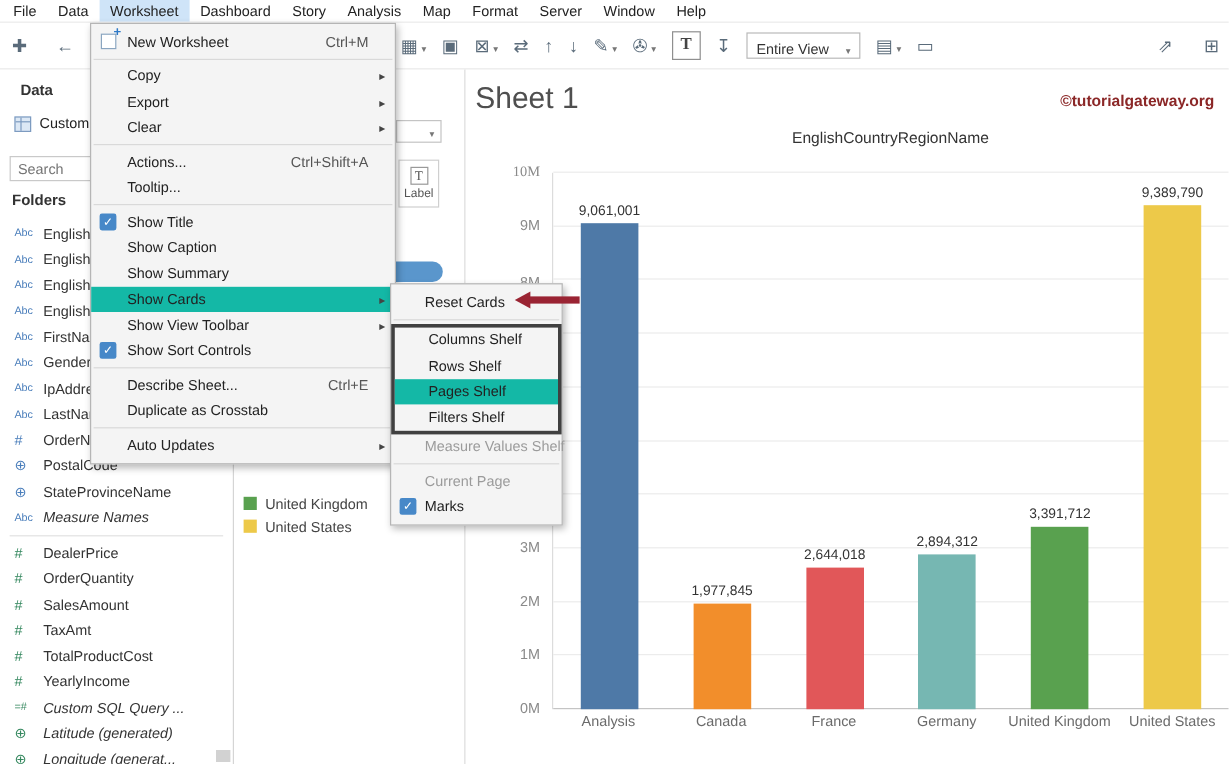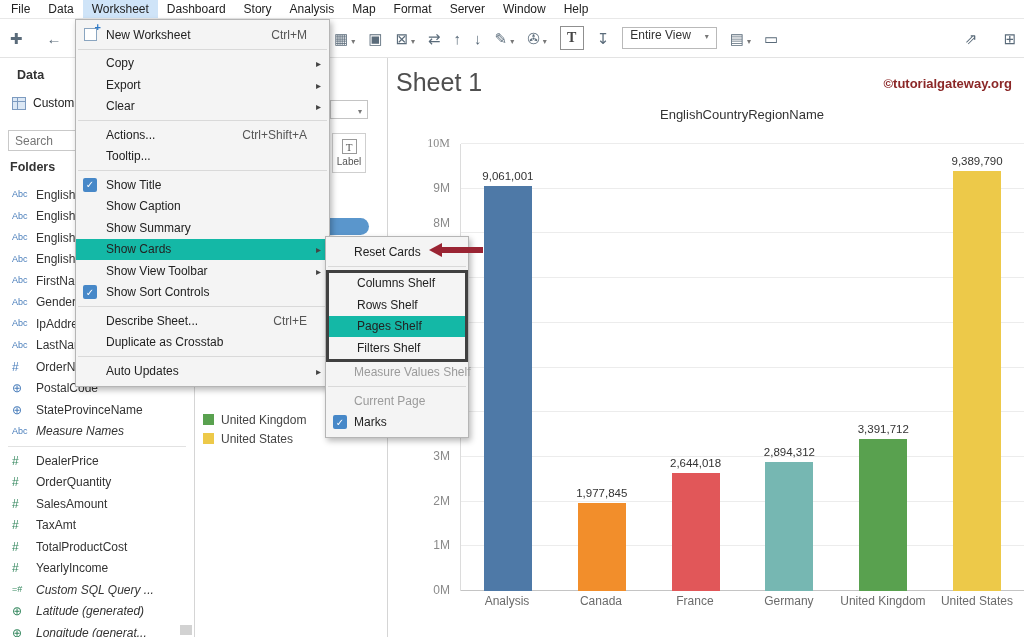--- a/index.html
+++ b/index.html
@@ -15,21 +15,21 @@
   .toolbar{height:39px;background:#fff;border-bottom:1px solid #e3e3e3;position:relative}
   .tb-group{position:absolute;top:0;height:38px;display:flex;align-items:center;gap:13px}
   #tbg1{left:10px;gap:24px}
   #tbg2{left:334px}
   #tbg3{right:8px;gap:26px}
   .tb-icon{display:flex;align-items:center;color:#5a6b7a;font-size:15px;cursor:default}
   .tb-icon .glyph{line-height:1}
   .tb-icon .caret{margin-left:3px}
   .caret::before{content:"▾";font-size:8px;color:#777}
   .tb-icon.boxed{border:1px solid #8f8f8f;width:24px;height:24px;justify-content:center;font-family:"Liberation Serif",serif;font-weight:bold;font-size:14px;color:#444;background:#fff}
-  .fit-box{display:flex;align-items:flex-start;border:1px solid #b9b9b9;height:22px;padding:0 7px;background:#fff;color:#333;white-space:nowrap}
+  .fit-box{display:flex;align-items:flex-end;border:1px solid #b9b9b9;height:22px;padding:0 7px;background:#fff;color:#333;white-space:nowrap}
   .fit-box .caret{margin-left:14px}
 
   
   .main{display:flex;height:579px}
   .datapane{width:195px;border-right:1px solid #d5d5d5;position:relative;background:#fff;flex:none}
   .pane-tabs{padding:10px 0 0 17px;font-weight:bold;font-size:12.5px;color:#333}
   .ds-row{position:absolute;top:38px;left:12px;display:flex;align-items:center;white-space:nowrap}
   .ds-icon{width:14px;height:13px;border:1px solid #7d9bc0;background:#dce8f5;margin-right:7px;position:relative;flex:none}
   .ds-icon::before{content:"";position:absolute;left:0;right:0;top:3px;height:1px;background:#7d9bc0}
   .ds-icon::after{content:"";position:absolute;top:0;bottom:0;left:4px;width:1px;background:#7d9bc0}
@@ -317,21 +317,21 @@
     <div class="chart-row">
       <div class="y-axis" id="yaxis">
           <div class="ytick" style="top: 439px;">0M</div>
           <div class="ytick" style="top: 394.3px;">1M</div>
           <div class="ytick" style="top: 349.6px;">2M</div>
           <div class="ytick" style="top: 304.9px;">3M</div>
           <div class="ytick" style="top: 260.2px;">4M</div>
           <div class="ytick" style="top: 215.5px;">5M</div>
           <div class="ytick" style="top: 170.8px;">6M</div>
           <div class="ytick" style="top: 126.1px;">7M</div>
-          <div class="ytick" style="top: 72px;">8M</div>
+          <div class="ytick" style="top: 84px;">8M</div>
           <div class="ytick" style="top: 36.7px;">9M</div>
           <div class="ytick" style="top: -8px; font-family: Liberation Serif, serif;">10M</div>
         </div>
       <div class="plot" id="plot">
           <div class="gridline zero" style="top: 446px;"></div>
           <div class="gridline" style="top: 401.3px;"></div>
           <div class="gridline" style="top: 356.6px;"></div>
           <div class="gridline" style="top: 311.9px;"></div>
           <div class="gridline" style="top: 267.2px;"></div>
           <div class="gridline" style="top: 222.5px;"></div>

